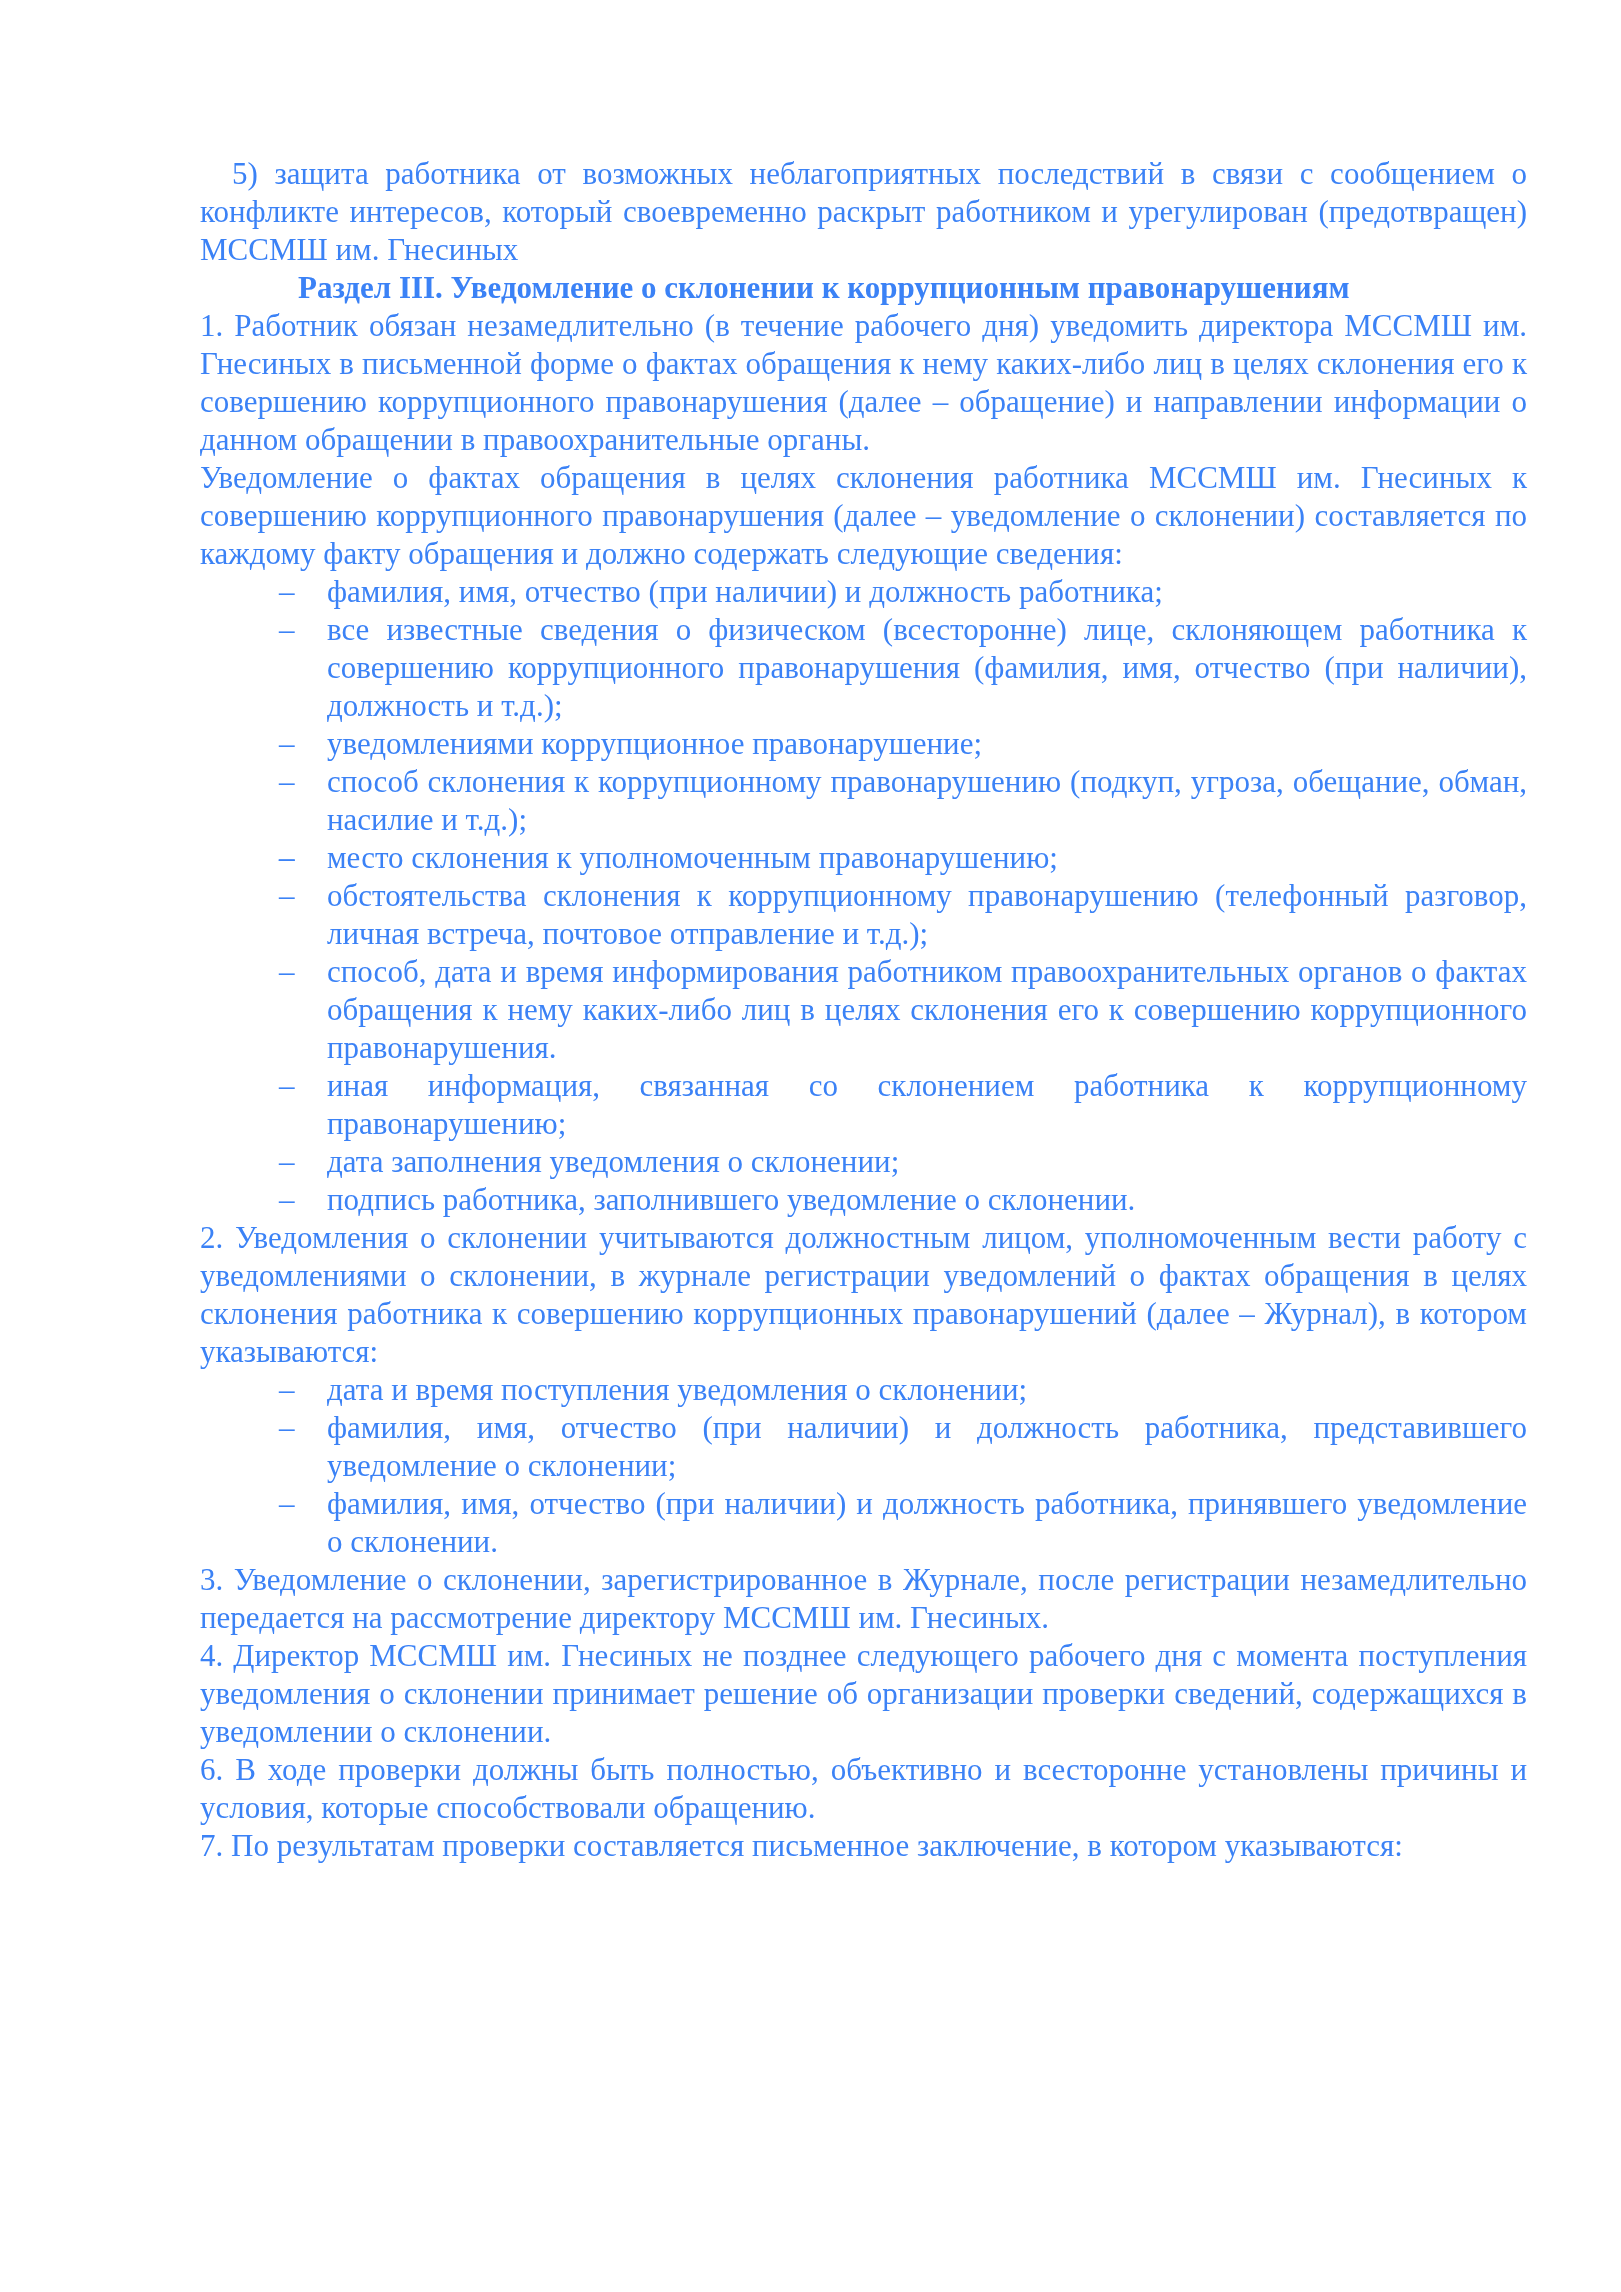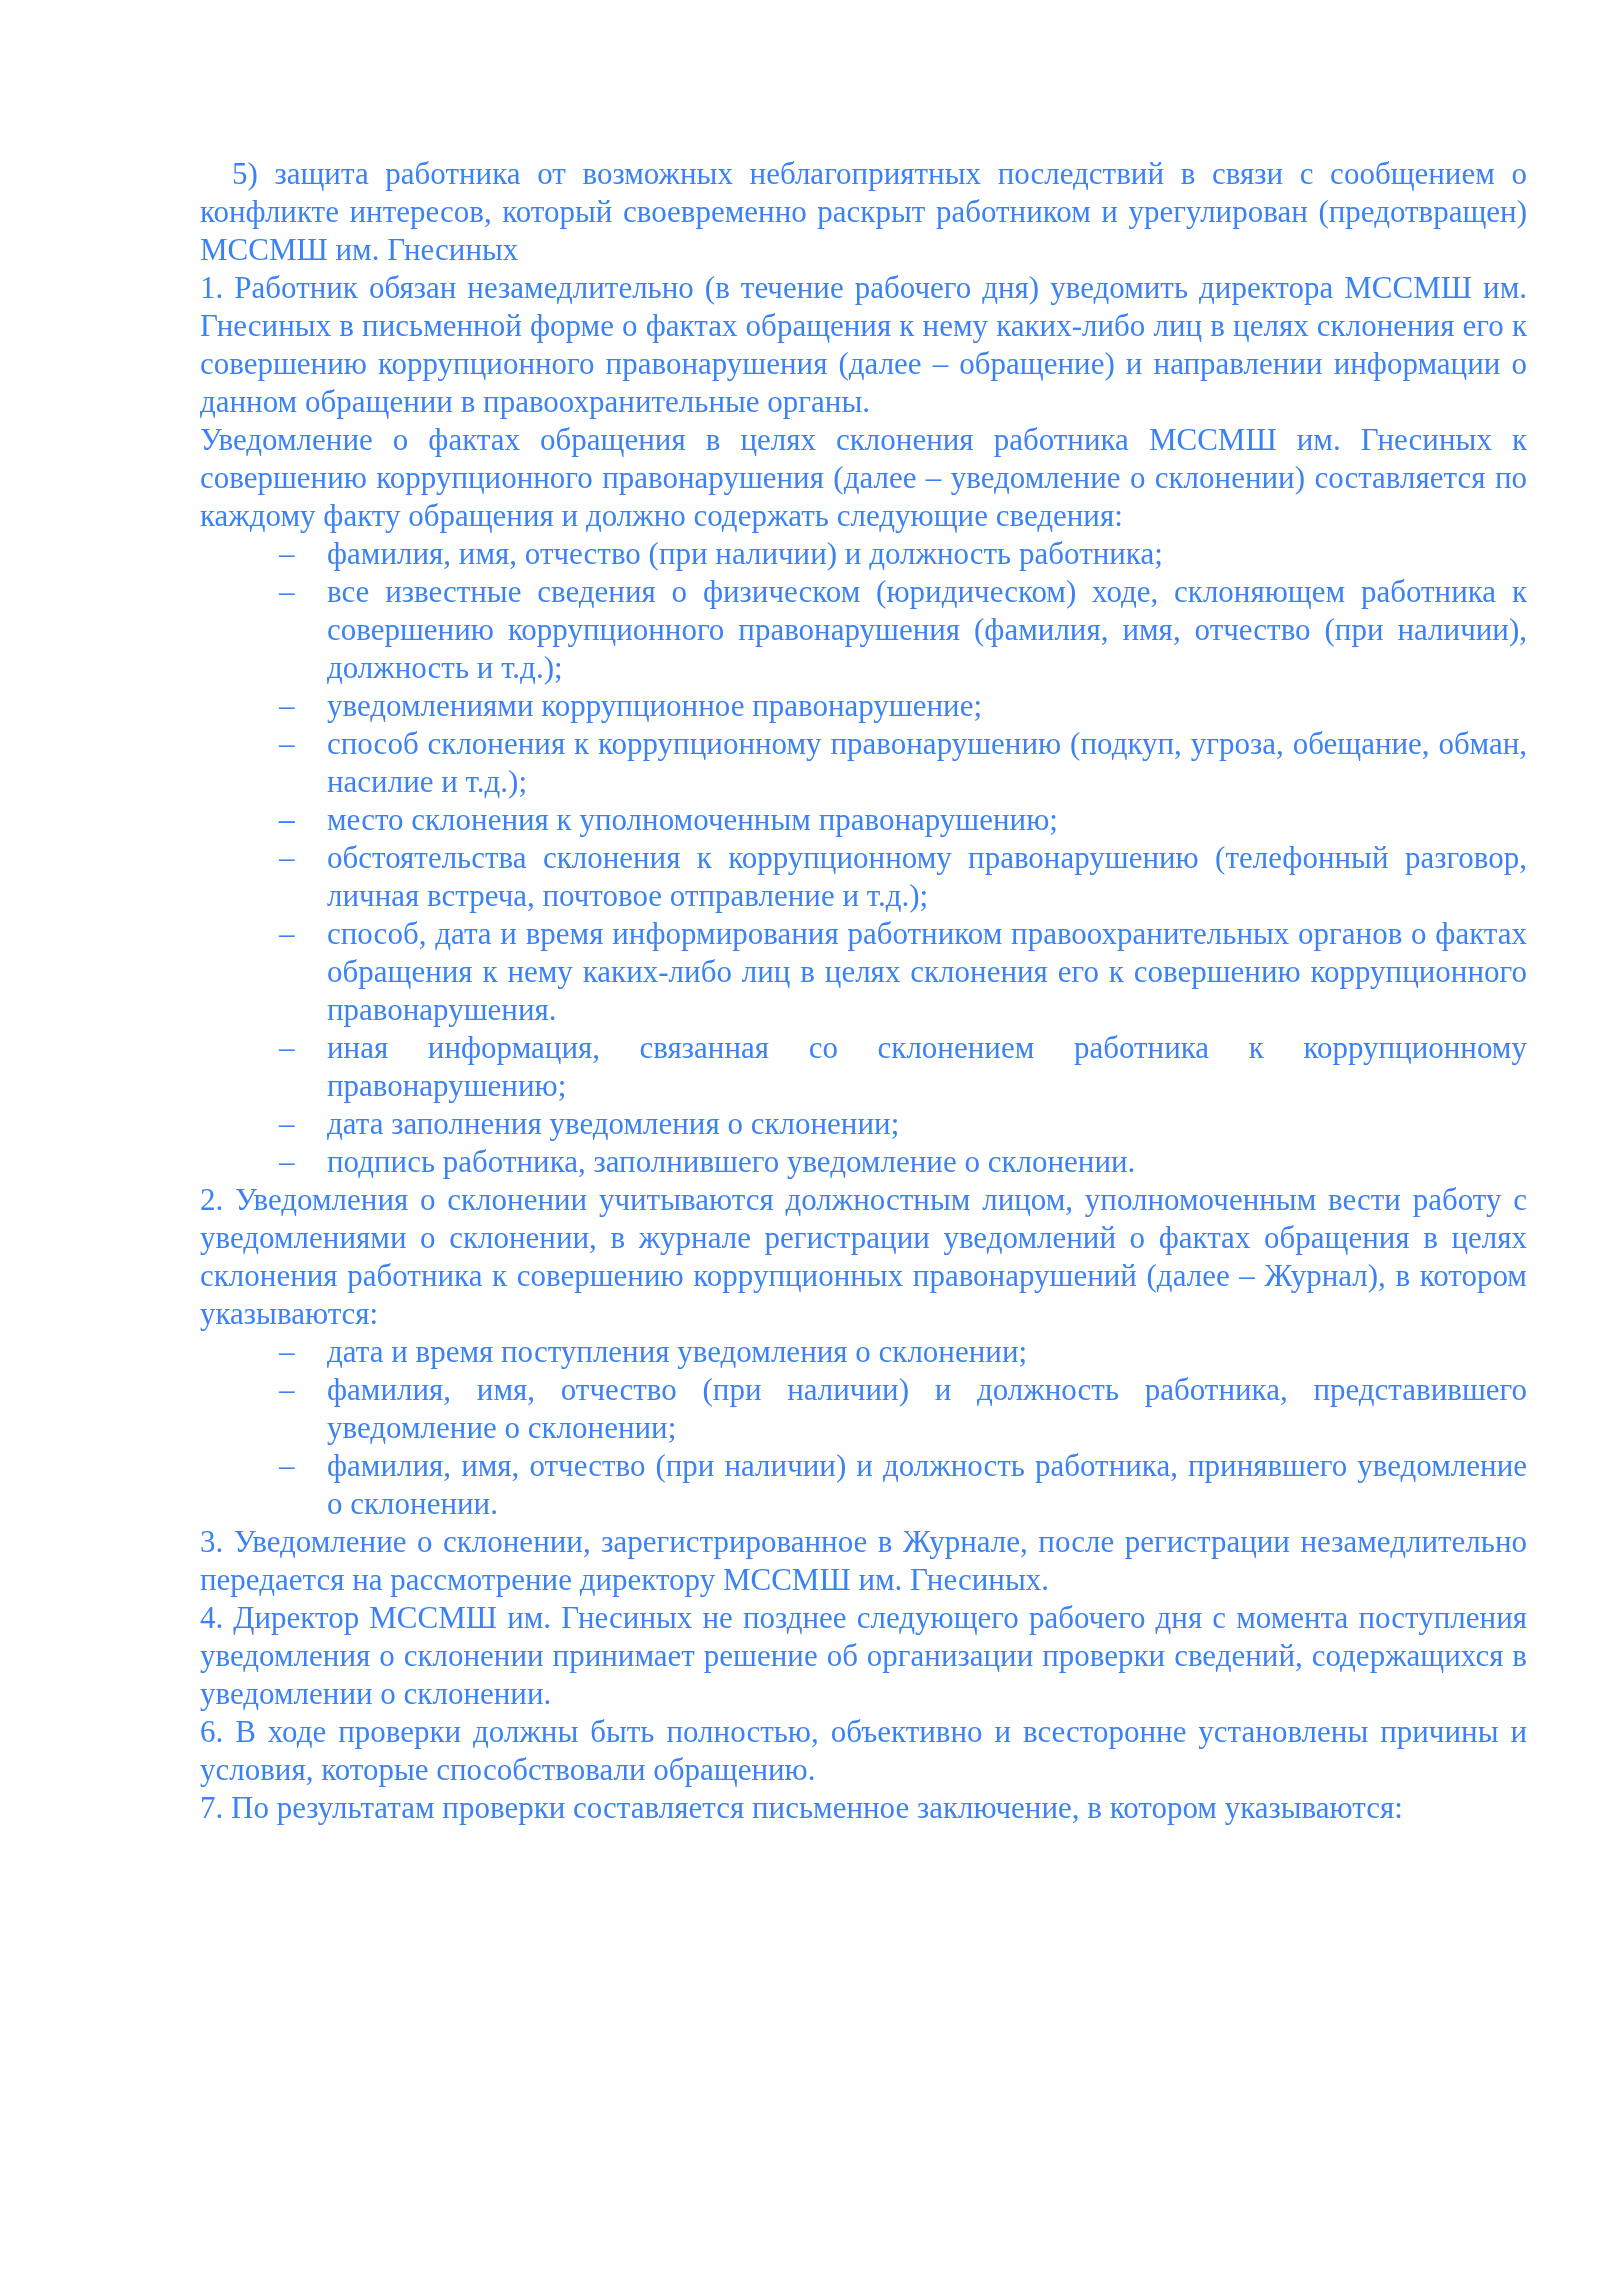--- a/index.html
+++ b/index.html
@@ -47,33 +47,34 @@
     top: 0;
   }
 </style>
 </head>
 <body>
 
 <div class="page">
 
   <p class="intro-par">5) защита работника от возможных неблагоприятных последствий в связи с сообщением о конфликте интересов, который своевременно раскрыт работником и урегулирован (предотвращен) МССМШ им. Гнесиных</p>
 
+  <p class="section-heading">Раздел III. Уведомление о склонении к коррупционным правонарушениям</p>
 
   <p>1. Работник обязан незамедлительно (в течение рабочего дня) уведомить директора МССМШ им. Гнесиных в письменной форме о фактах обращения к нему каких-либо лиц в целях склонения его к совершению коррупционного правонарушения (далее – обращение) и направлении информации о данном обращении в правоохранительные органы.</p>
 
   <p>Уведомление о фактах обращения в целях склонения работника МССМШ им. Гнесиных к совершению коррупционного правонарушения (далее – уведомление о склонении) составляется по каждому факту обращения и должно содержать следующие сведения:</p>
 
   <ul class="doc-list">
     <li>
       <span class="marker">–</span>
       <span>фамилия, имя, отчество (при наличии) и должность работника;</span>
     </li>
     <li>
       <span class="marker">–</span>
-      <span>все известные сведения о физическом (юридическом) ходе, склоняющем работника к совершению коррупционного правонарушения (фамилия, имя, отчество (при наличии), должность и т.д.);</span>
+      <span>все известные сведения о физическом (всесторонне) лице, склоняющем работника к совершению коррупционного правонарушения (фамилия, имя, отчество (при наличии), должность и т.д.);</span>
     </li>
     <li>
       <span class="marker">–</span>
       <span>уведомлениями коррупционное правонарушение;</span>
     </li>
     <li>
       <span class="marker">–</span>
       <span>способ склонения к коррупционному правонарушению (подкуп, угроза, обещание, обман, насилие и т.д.);</span>
     </li>
     <li>

